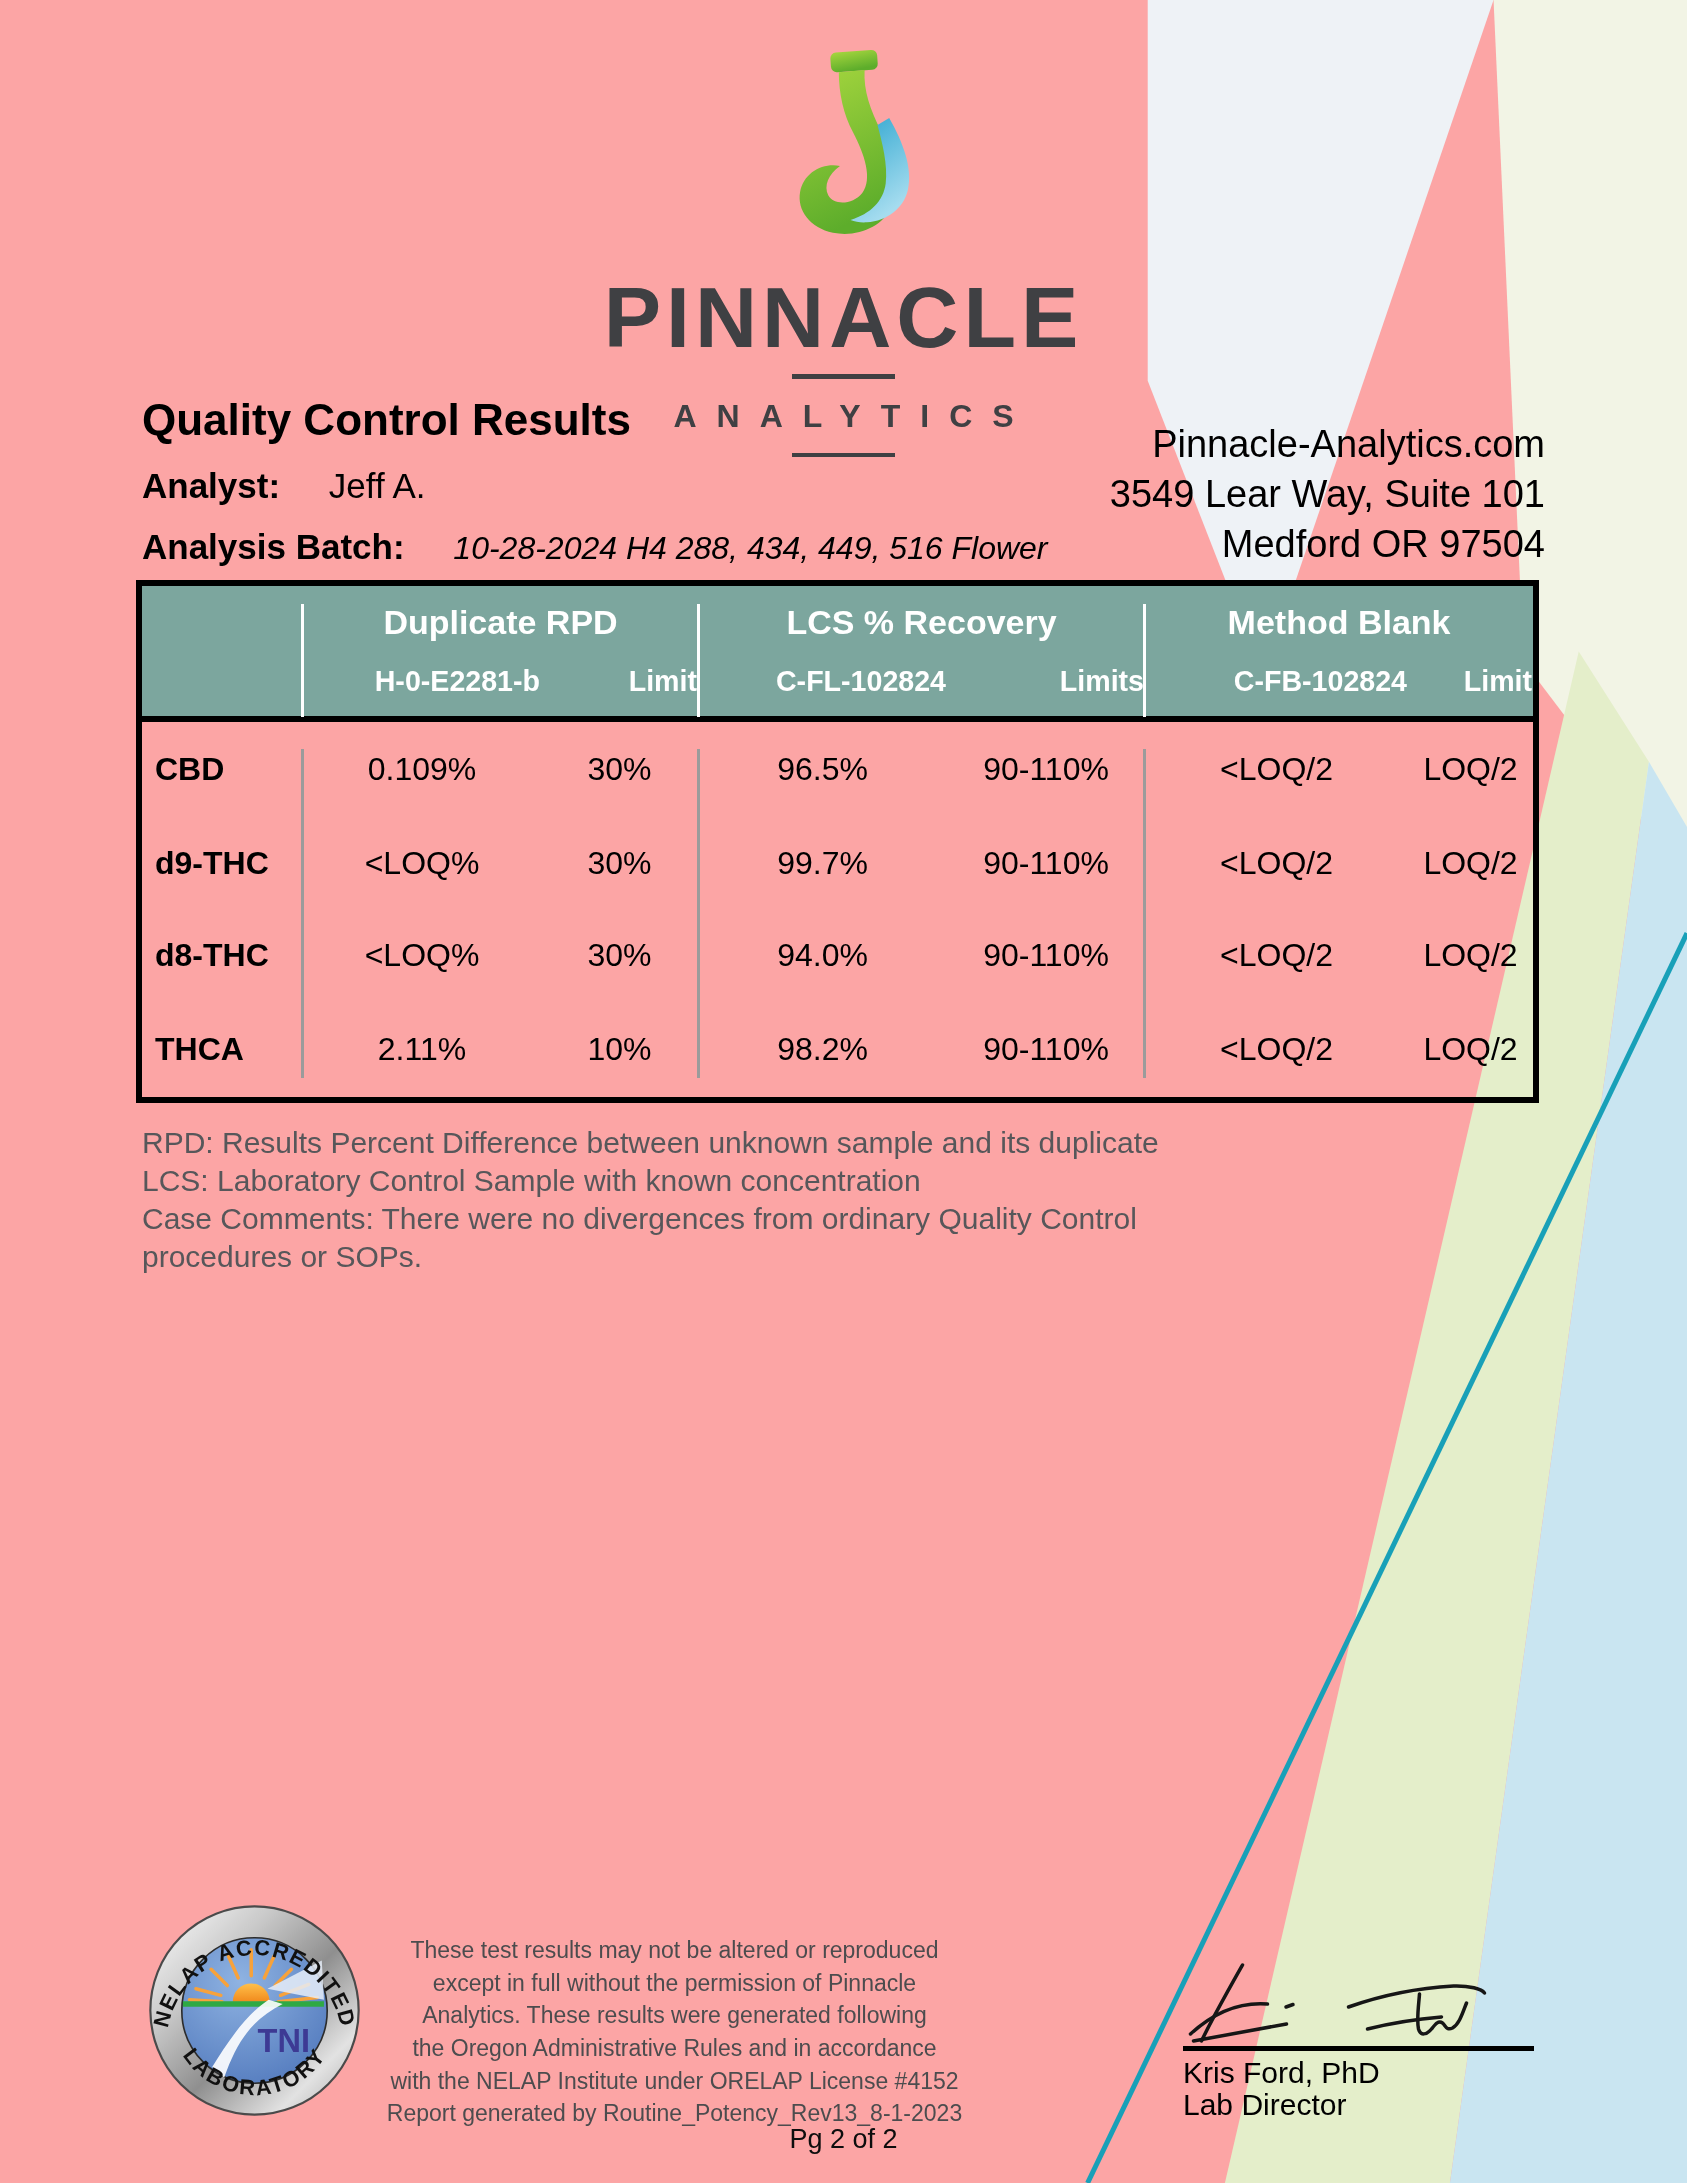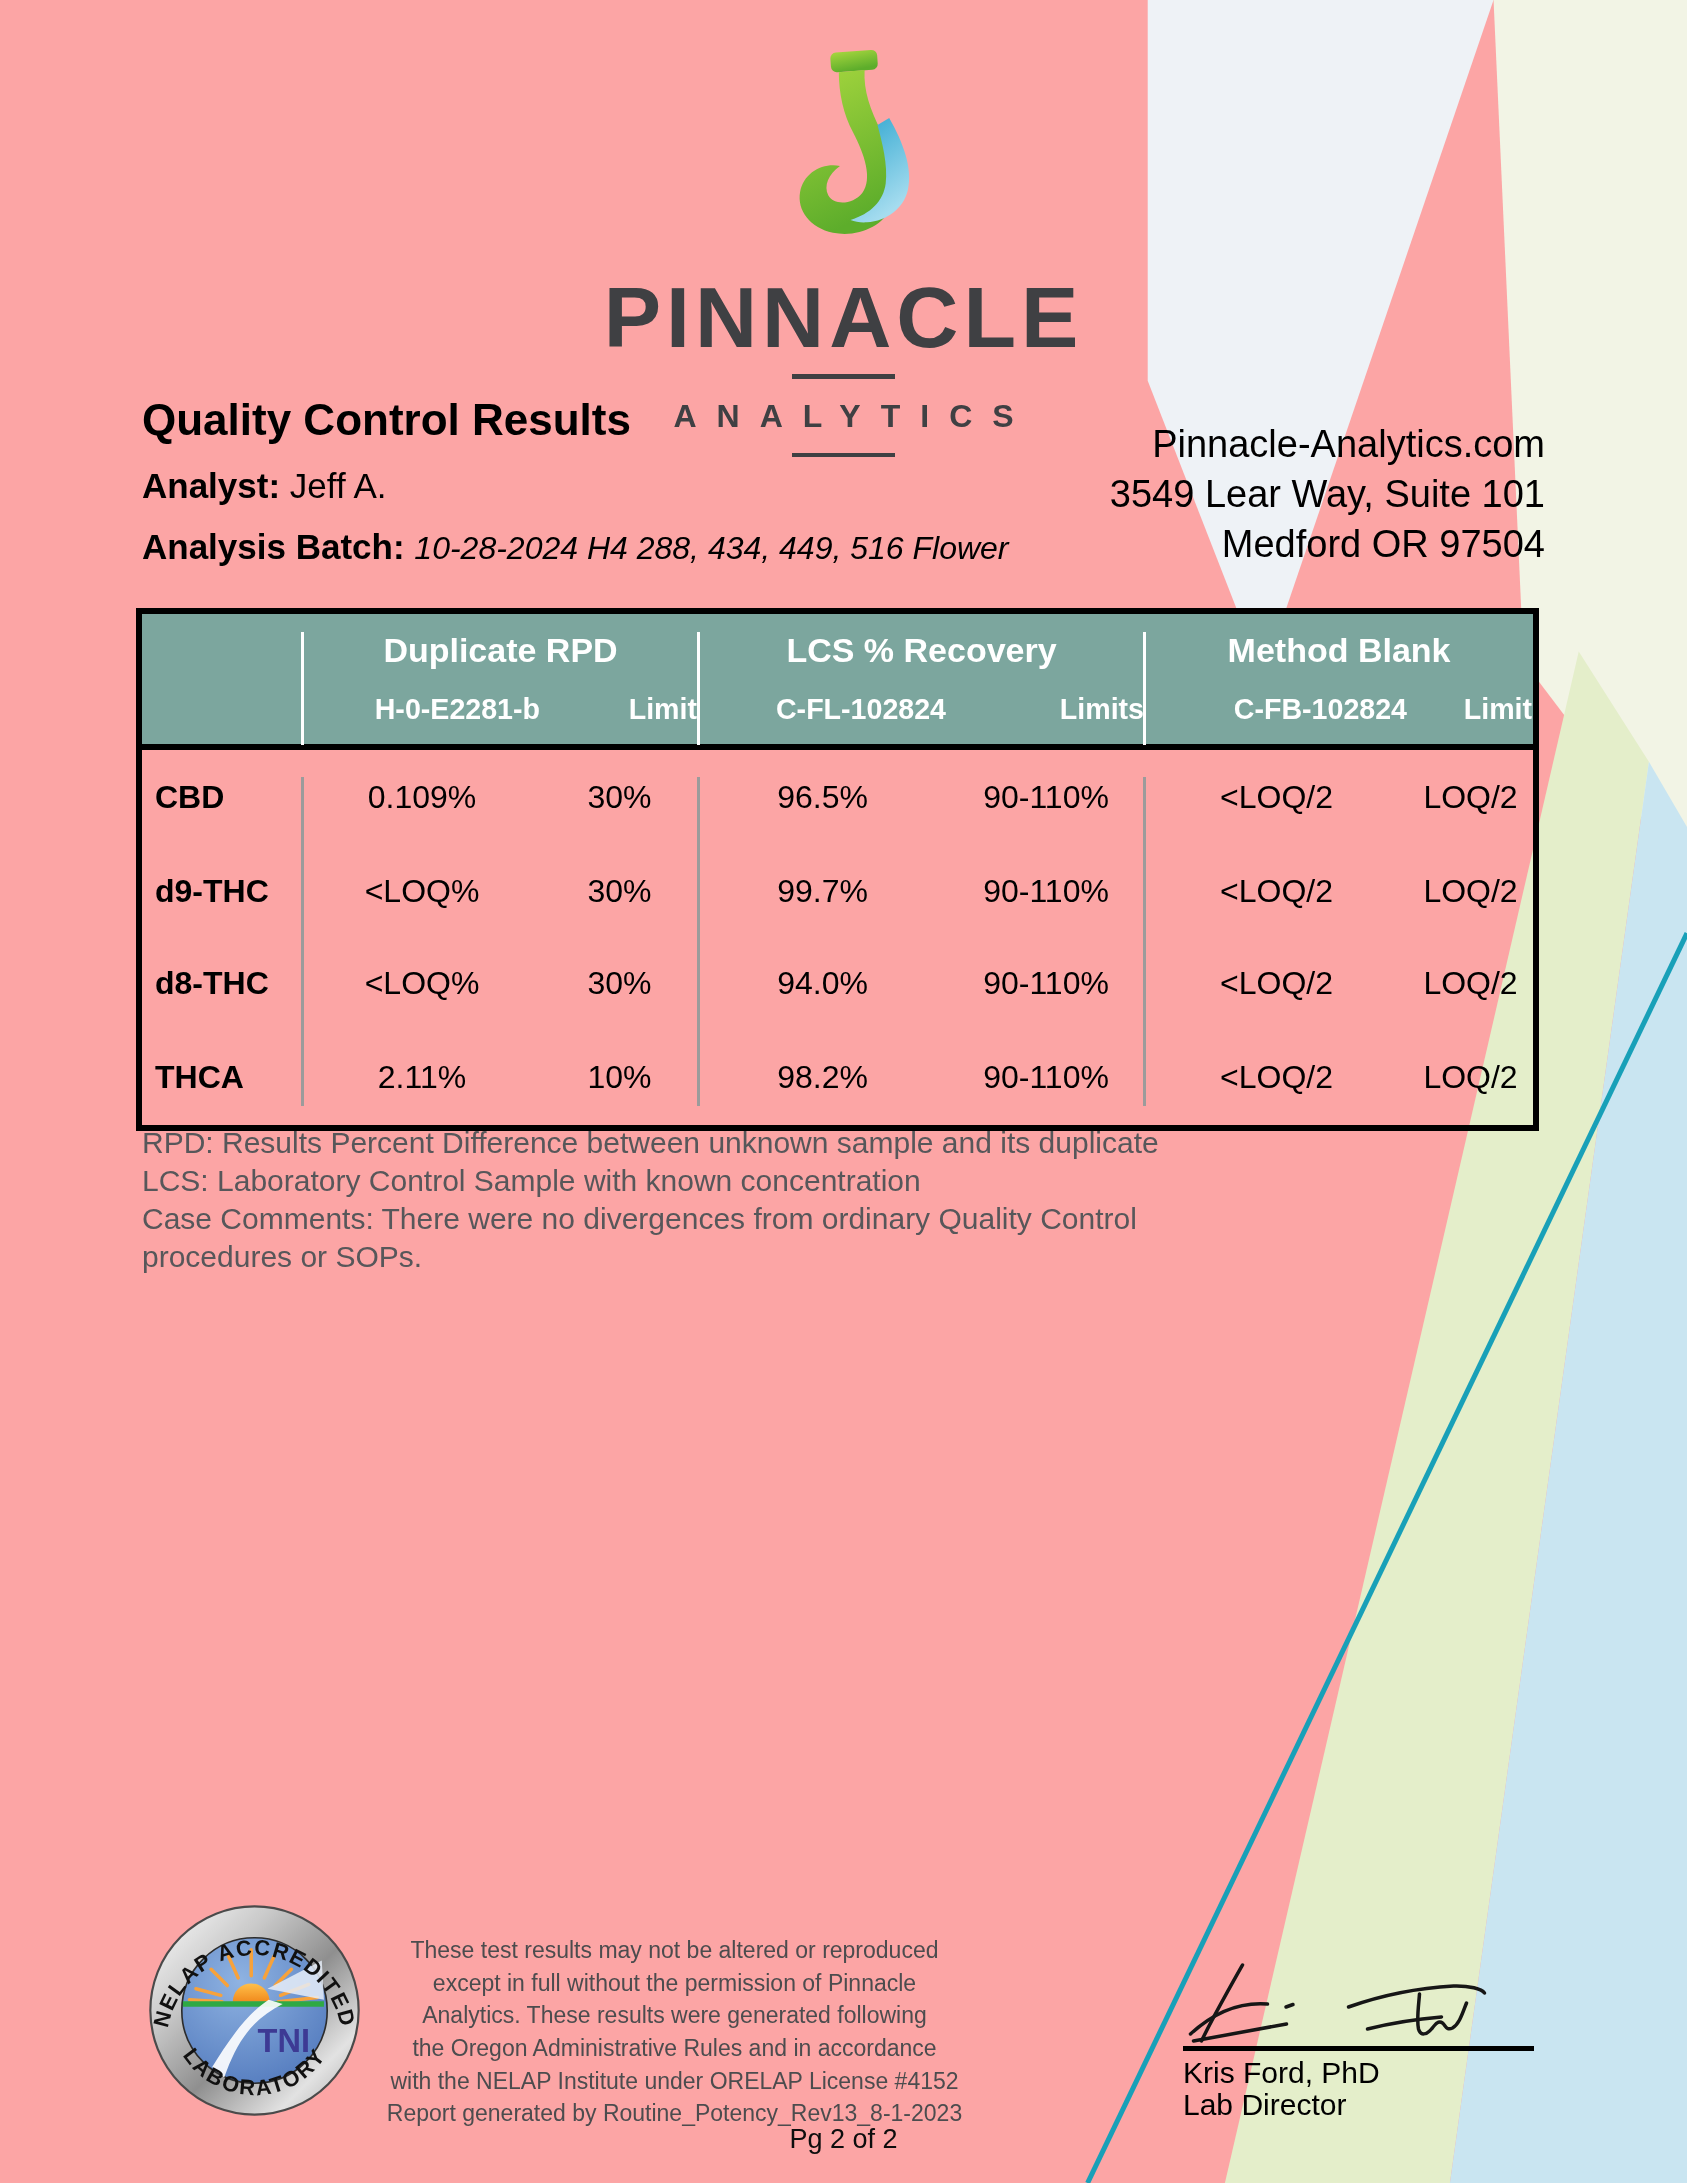--- a/index.html
+++ b/index.html
@@ -15,28 +15,28 @@
   .brand{font-size:86px;font-weight:700;letter-spacing:5px;color:#3f4043;line-height:1;margin-top:-2px;}
   .analytics-row{display:flex;align-items:center;justify-content:center;gap:21px;margin-top:14px;flex-direction:column;}
   .analytics-bar{width:103px;height:4.5px;background:#3f4043;}
   .subbrand{font-size:32px;font-weight:700;letter-spacing:20px;color:#3f4043;text-indent:20px;line-height:1;}
 
   
   .title-block{position:absolute;left:142px;top:398px;}
   .doc-title{font-size:44px;font-weight:700;color:#000;line-height:1;margin:0;}
   .meta-line{margin-top:26px;font-size:35px;color:#000;line-height:1;}
   .meta-label{font-weight:700;}
-  .meta-value{font-weight:400;}
+  .meta-value{font-weight:400;margin-left:39px;}
   .batch-value{font-style:italic;font-size:32px;}
 
   .contact-block{position:absolute;left:944px;top:419px;width:601px;text-align:right;
     font-size:38px;line-height:1.32;color:#000;}
 
   
-  .table-wrap{position:absolute;left:136px;top:608px;width:1197px;height:523px;}
+  .table-wrap{position:absolute;left:136px;top:580px;width:1197px;height:523px;}
   table.qc{width:100%;height:100%;border-collapse:collapse;table-layout:fixed;border:6px solid #000;}
   table.qc thead th{background:#7ca69e;color:#fff;font-weight:700;vertical-align:middle;}
   table.qc thead{border-bottom:6px solid #000;}
   tr.group-row{height:75px;}
   tr.group-row th{font-size:34px;}
   tr.sub-row{height:61px;}
   tr.sub-row th{font-size:28.6px;font-weight:400;padding-bottom:13px;text-align:right;}
   table.qc tbody td{font-size:32px;color:#000;text-align:center;vertical-align:middle;}
   table.qc tbody td.analyte{font-weight:700;text-align:left;padding-left:13px;}
   

